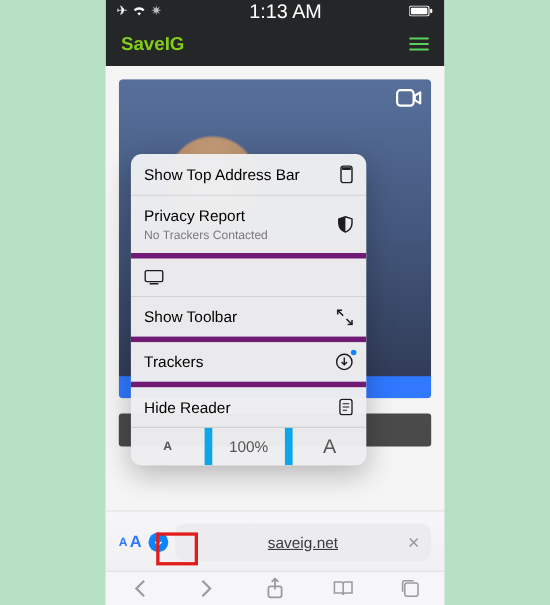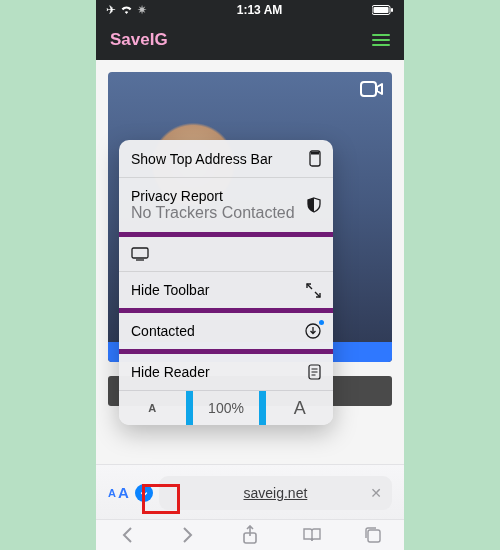--- a/index.html
+++ b/index.html
@@ -16,24 +16,24 @@
     position:relative;
     overflow:hidden;
   }
   
   .status-bar{
     height:20px;background:#242628;color:#fff;
     display:flex;justify-content:space-between;align-items:center;
     font-size:12px;padding:0 10px;
   }
   .status-left,.status-right{display:flex;align-items:center;gap:4px}
-  .status-center{font-weight:700;font-size:12px}
+  .status-center{font-weight:400;font-size:18px}
   
   .site-header{
-    height:40px;background:#242628;color:#f9a8d4;
+    height:40px;background:#242628;color:#84cc16;
     display:flex;align-items:center;justify-content:space-between;
     padding:0 14px;font-weight:700;font-size:17px;
   }
   .hamburger{width:18px;height:12px;display:flex;flex-direction:column;justify-content:space-between}
   .hamburger span{display:block;height:2px;background:#5bd15b;border-radius:1px}
   
   .content{
     position:absolute;left:0;right:0;top:60px;bottom:85px;
     background:#f5f5f5;padding:12px 12px 0;
   }
@@ -53,21 +53,21 @@
     border-radius:10px;
     box-shadow:0 8px 25px rgba(0,0,0,.25);
     overflow:hidden;
   }
   .prow{
     display:flex;align-items:center;justify-content:space-between;
     padding:10px 12px;font-size:14px;color:#000;
     border-bottom:1px solid rgba(0,0,0,.1);
   }
   .prow.thick{border-bottom:5px solid #701a75}
-  .psub{font-size:16px;color:#7a7a7e;margin-top:1px}
+  .psub{font-size:11px;color:#7a7a7e;margin-top:1px}
   .picon{color:#1c1c1e;flex-shrink:0}
   .badge{position:relative}
   .badge::after{content:"";position:absolute;top:-3px;right:-3px;width:5px;height:5px;border-radius:50%;background:#0a84ff}
   .text-row{
     display:flex;height:34px;border-top:1px solid #d0d0d4;
   }
   .text-cell{flex:1;display:flex;align-items:center;justify-content:center;font-size:14px;color:#555}
   .text-cell.small{font-size:11px;font-weight:600}
   .text-cell.big{font-size:18px;font-weight:500}
   .text-cell+ .text-cell{border-left:7px solid #0ea5e9}
@@ -176,30 +176,30 @@
     </div>
     <div class="prow">
       <span class="picon">
         <svg width="18" height="14" viewBox="0 0 18 14">
             <rect x="1" y="1" width="16" height="10" rx="1.5" fill="none" stroke="#1c1c1e" stroke-width="1.3"></rect>
             <line x1="5" y1="13" x2="13" y2="13" stroke="#1c1c1e" stroke-width="1.3"></line>
           </svg>
       </span>
     </div>
     <div class="prow thick">
-      <span>Hide Toolbar</span>
+      <span>Show Toolbar</span>
       <span class="picon">
         <svg width="15" height="15" viewBox="0 0 15 15">
             <path d="M1 5V1h4M14 10v4h-4" fill="none" stroke="#1c1c1e" stroke-width="1.4"></path>
             <path d="M1 1 6 6M14 14 9 9" stroke="#1c1c1e" stroke-width="1.4"></path>
           </svg>
       </span>
     </div>
     <div class="prow thick">
-      <span>Contacted</span>
+      <span>Trackers</span>
       <span class="picon badge">
         <svg width="16" height="16" viewBox="0 0 16 16">
             <circle cx="8" cy="8" r="7" fill="none" stroke="#1c1c1e" stroke-width="1.3"></circle>
             <path d="M8 4v6M5.5 8 8 10.5 10.5 8" fill="none" stroke="#1c1c1e" stroke-width="1.3"></path>
           </svg>
       </span>
     </div>
     <div class="prow" style="border-bottom:none">
       <span>Hide Reader</span>
       <span class="picon">

